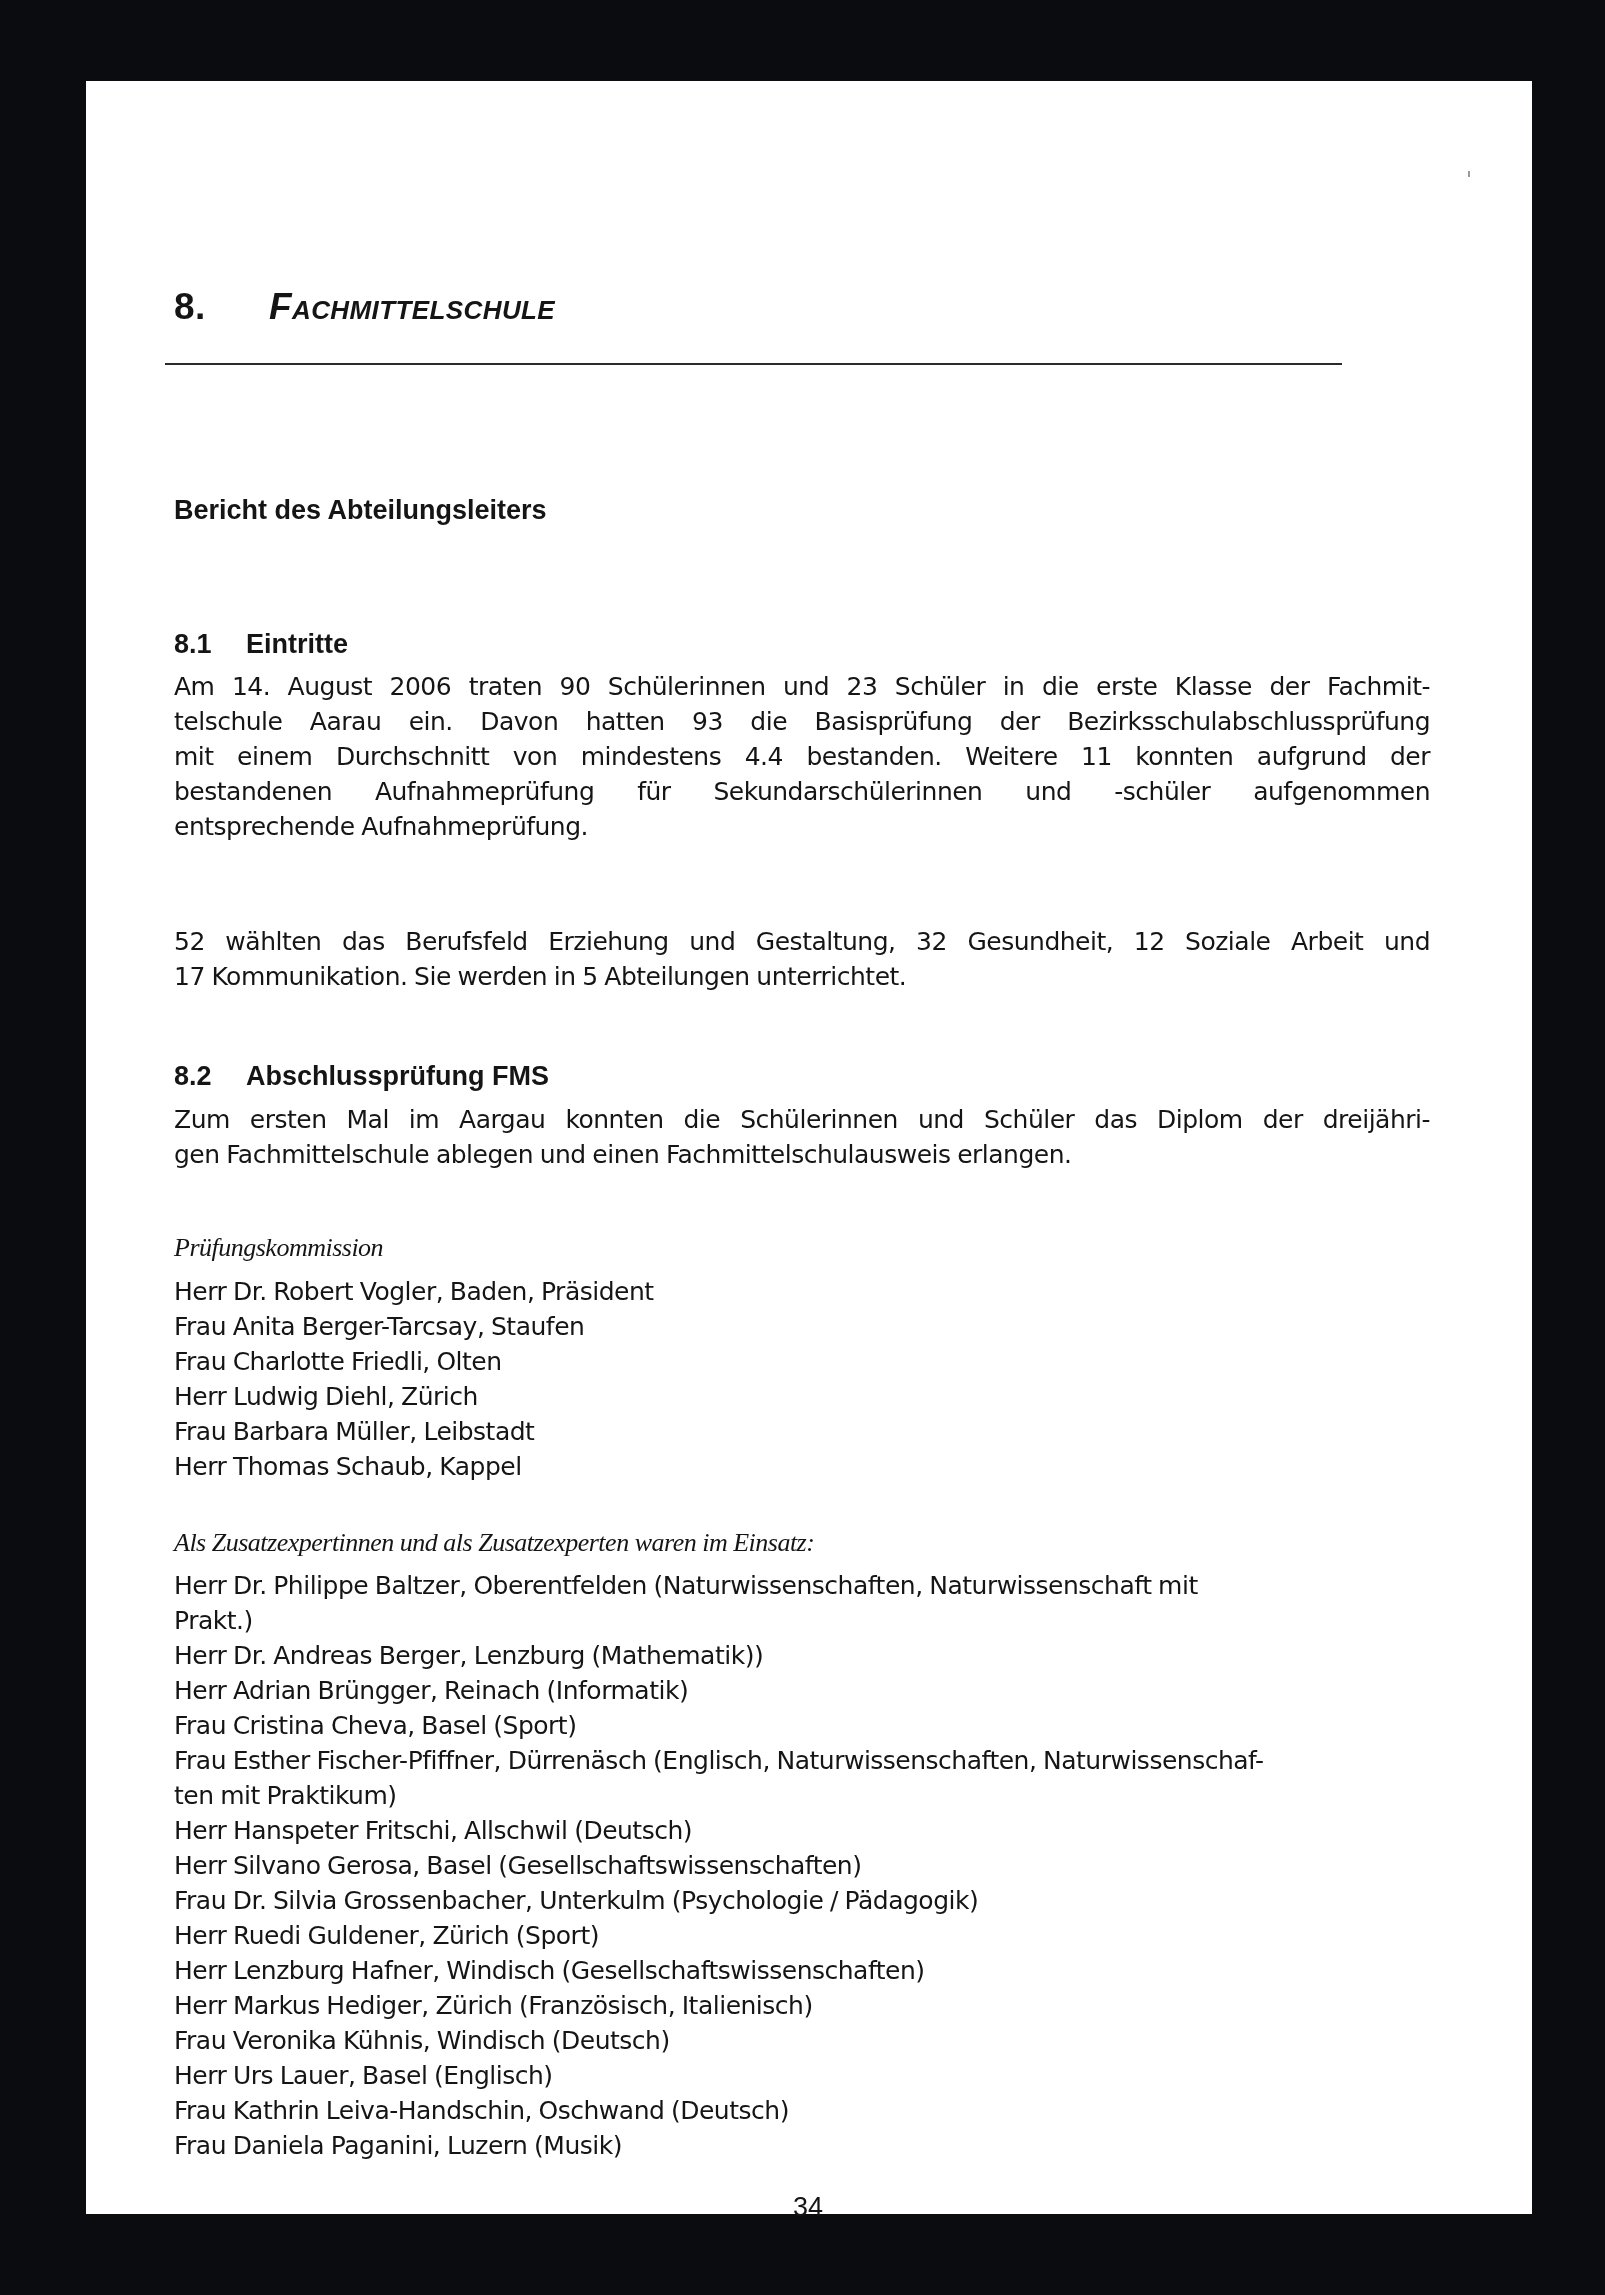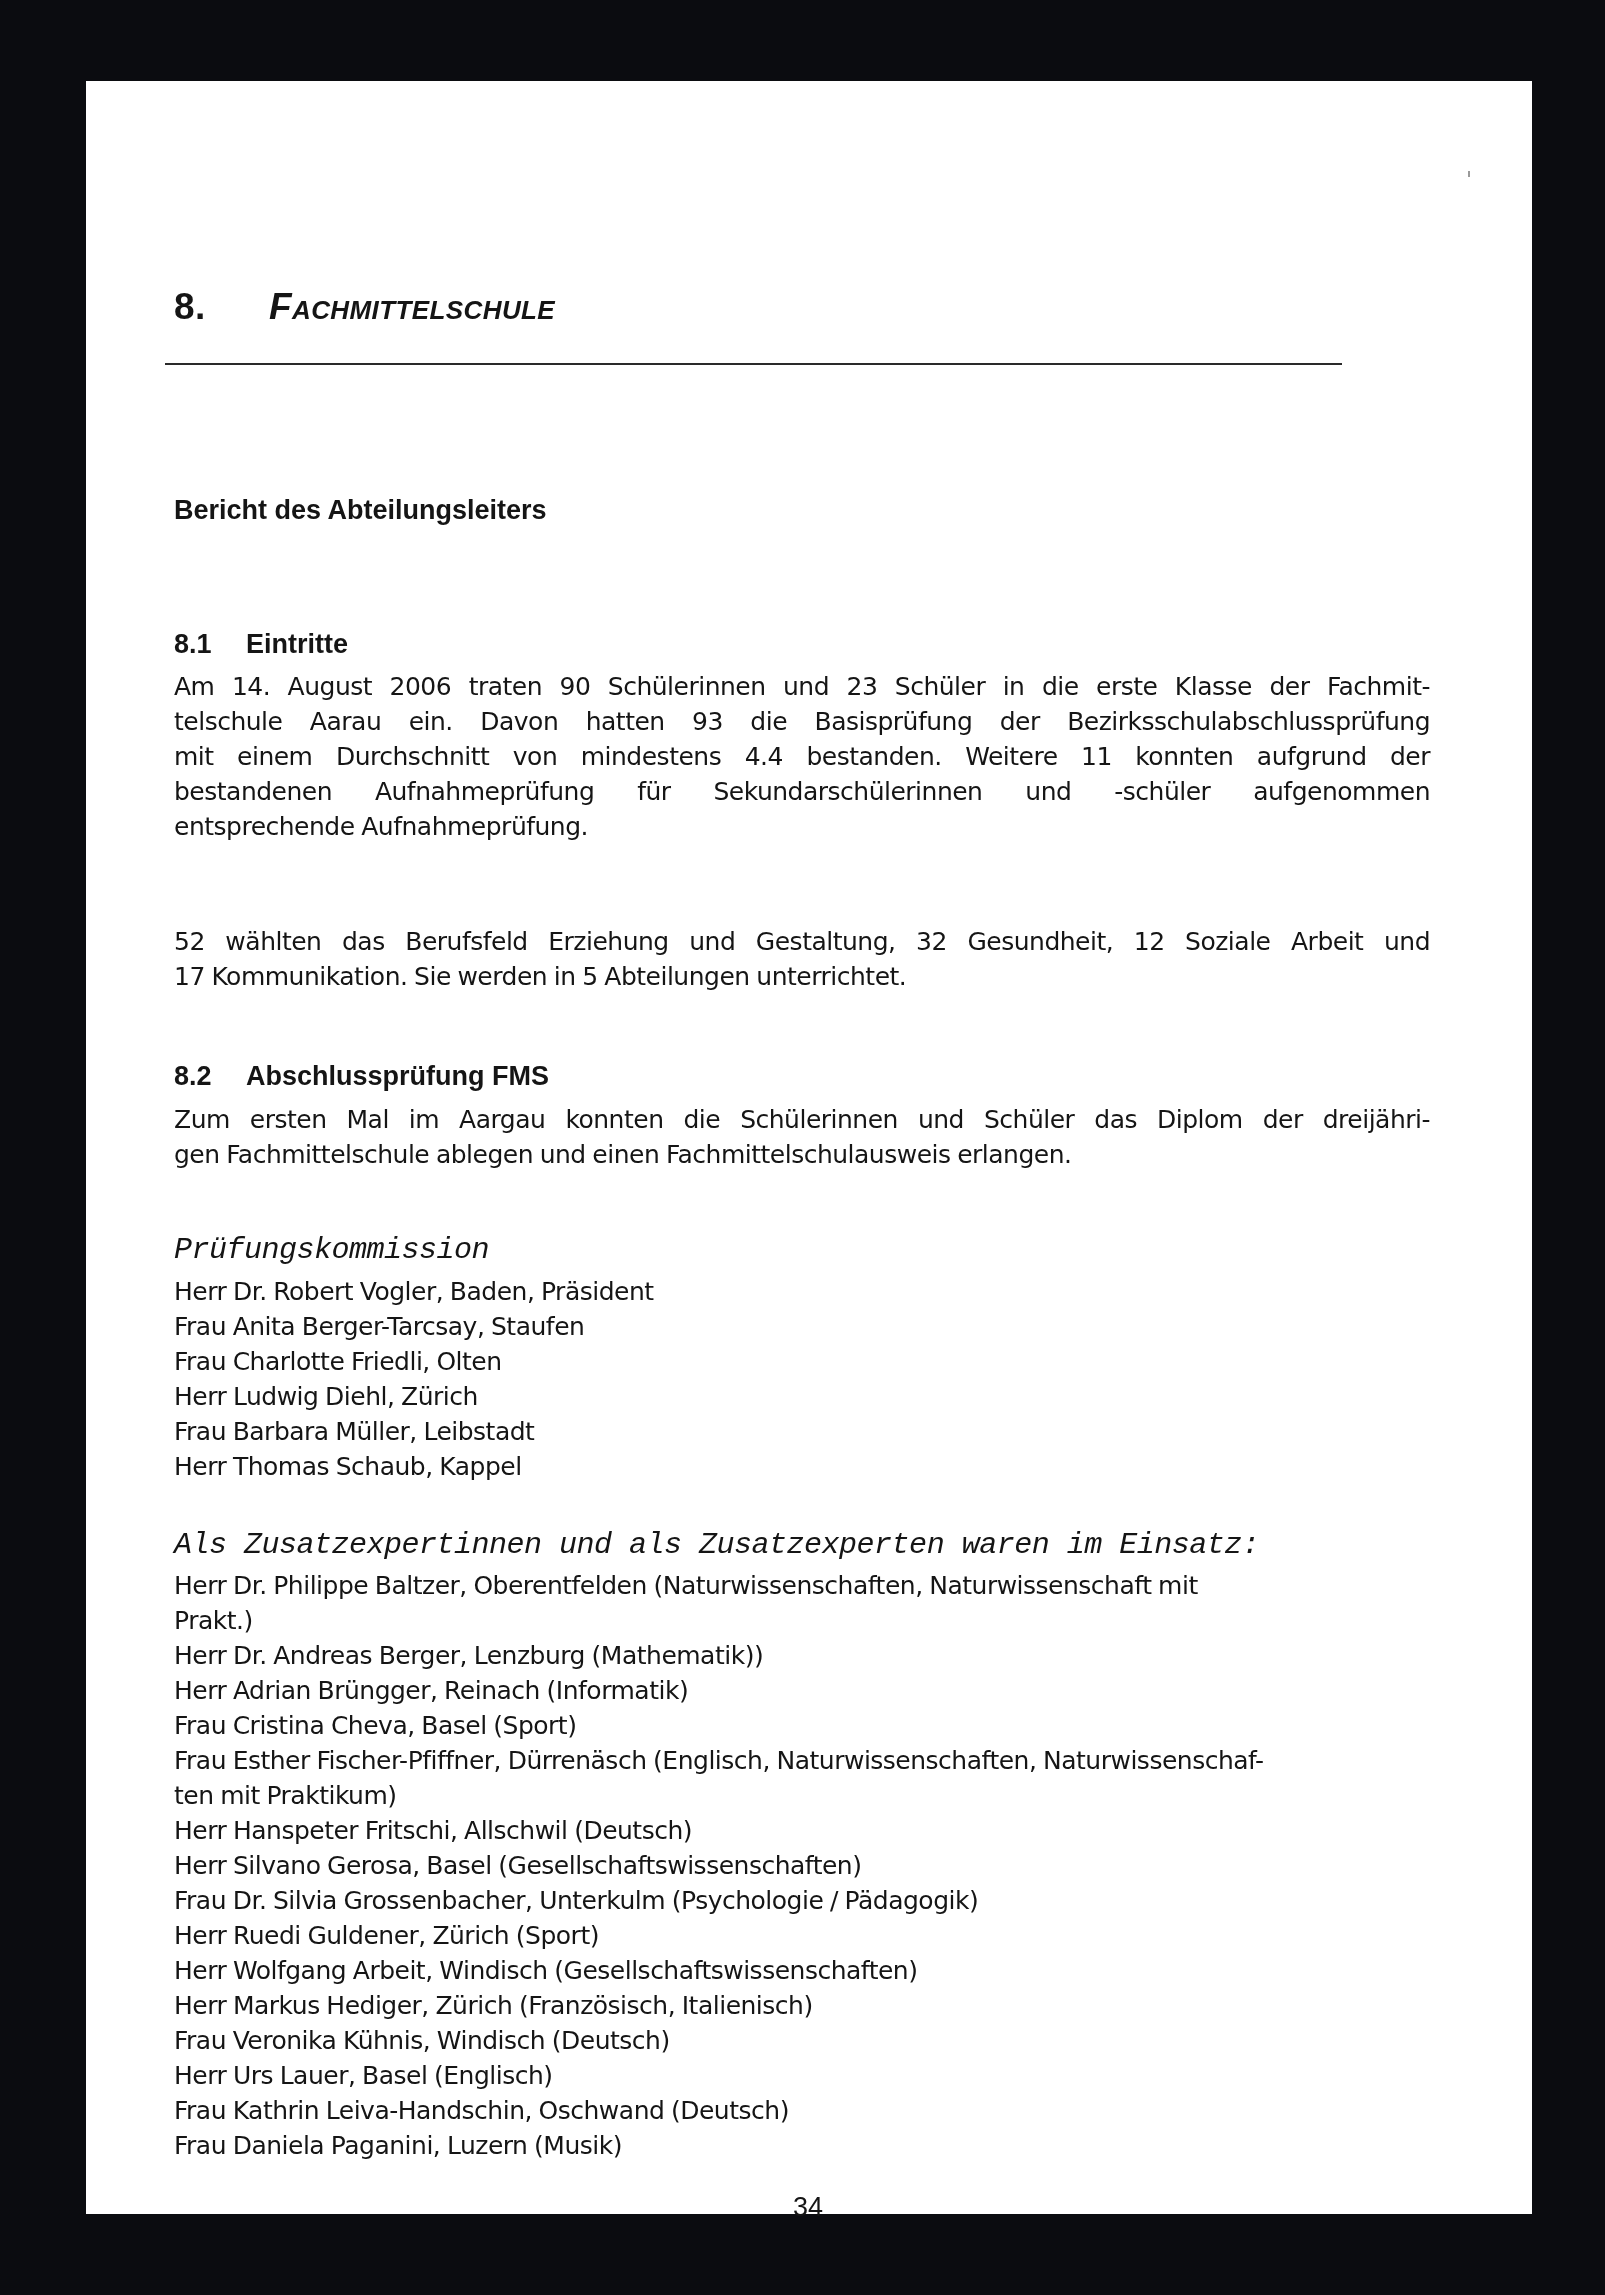--- a/index.html
+++ b/index.html
@@ -51,23 +51,23 @@
     font-family: "DejaVu Sans", sans-serif;
     font-size: 25px;
     line-height: 35px;
     letter-spacing: -0.5px;
     word-spacing: -0.8px;
     width: 1256px;
   }
   .justify { text-align: justify; text-align-last: justify; }
   .line { display: block; white-space: nowrap; }
   .italic-label {
-    font-family: Liberation Mono, monospace;
+    font-family: Liberation Serif, serif;
     font-style: italic;
-    font-size: 30px;
+    font-size: 26px;
     letter-spacing: -0.5px;
     white-space: nowrap;
   }
   .list {
     font-family: "DejaVu Sans", sans-serif;
     font-size: 25px;
     line-height: 35px;
     letter-spacing: -0.5px;
     word-spacing: -0.8px;
   }
@@ -141,21 +141,21 @@
     <span class="li">Prakt.)</span>
     <span class="li">Herr Dr. Andreas Berger, Lenzburg (Mathematik))</span>
     <span class="li">Herr Adrian Brüngger, Reinach (Informatik)</span>
     <span class="li">Frau Cristina Cheva, Basel (Sport)</span>
     <span class="li">Frau Esther Fischer-Pfiffner, Dürrenäsch (Englisch, Naturwissenschaften, Naturwissenschaf-</span>
     <span class="li">ten mit Praktikum)</span>
     <span class="li">Herr Hanspeter Fritschi, Allschwil (Deutsch)</span>
     <span class="li">Herr Silvano Gerosa, Basel (Gesellschaftswissenschaften)</span>
     <span class="li">Frau Dr. Silvia Grossenbacher, Unterkulm (Psychologie / Pädagogik)</span>
     <span class="li">Herr Ruedi Guldener, Zürich (Sport)</span>
-    <span class="li">Herr Wolfgang Arbeit, Windisch (Gesellschaftswissenschaften)</span>
+    <span class="li">Herr Lenzburg Hafner, Windisch (Gesellschaftswissenschaften)</span>
     <span class="li">Herr Markus Hediger, Zürich (Französisch, Italienisch)</span>
     <span class="li">Frau Veronika Kühnis, Windisch (Deutsch)</span>
     <span class="li">Herr Urs Lauer, Basel (Englisch)</span>
     <span class="li">Frau Kathrin Leiva-Handschin, Oschwand (Deutsch)</span>
     <span class="li">Frau Daniela Paganini, Luzern (Musik)</span>
   </div>
 
   <div class="page-number abs">34</div>
 </div>
 

